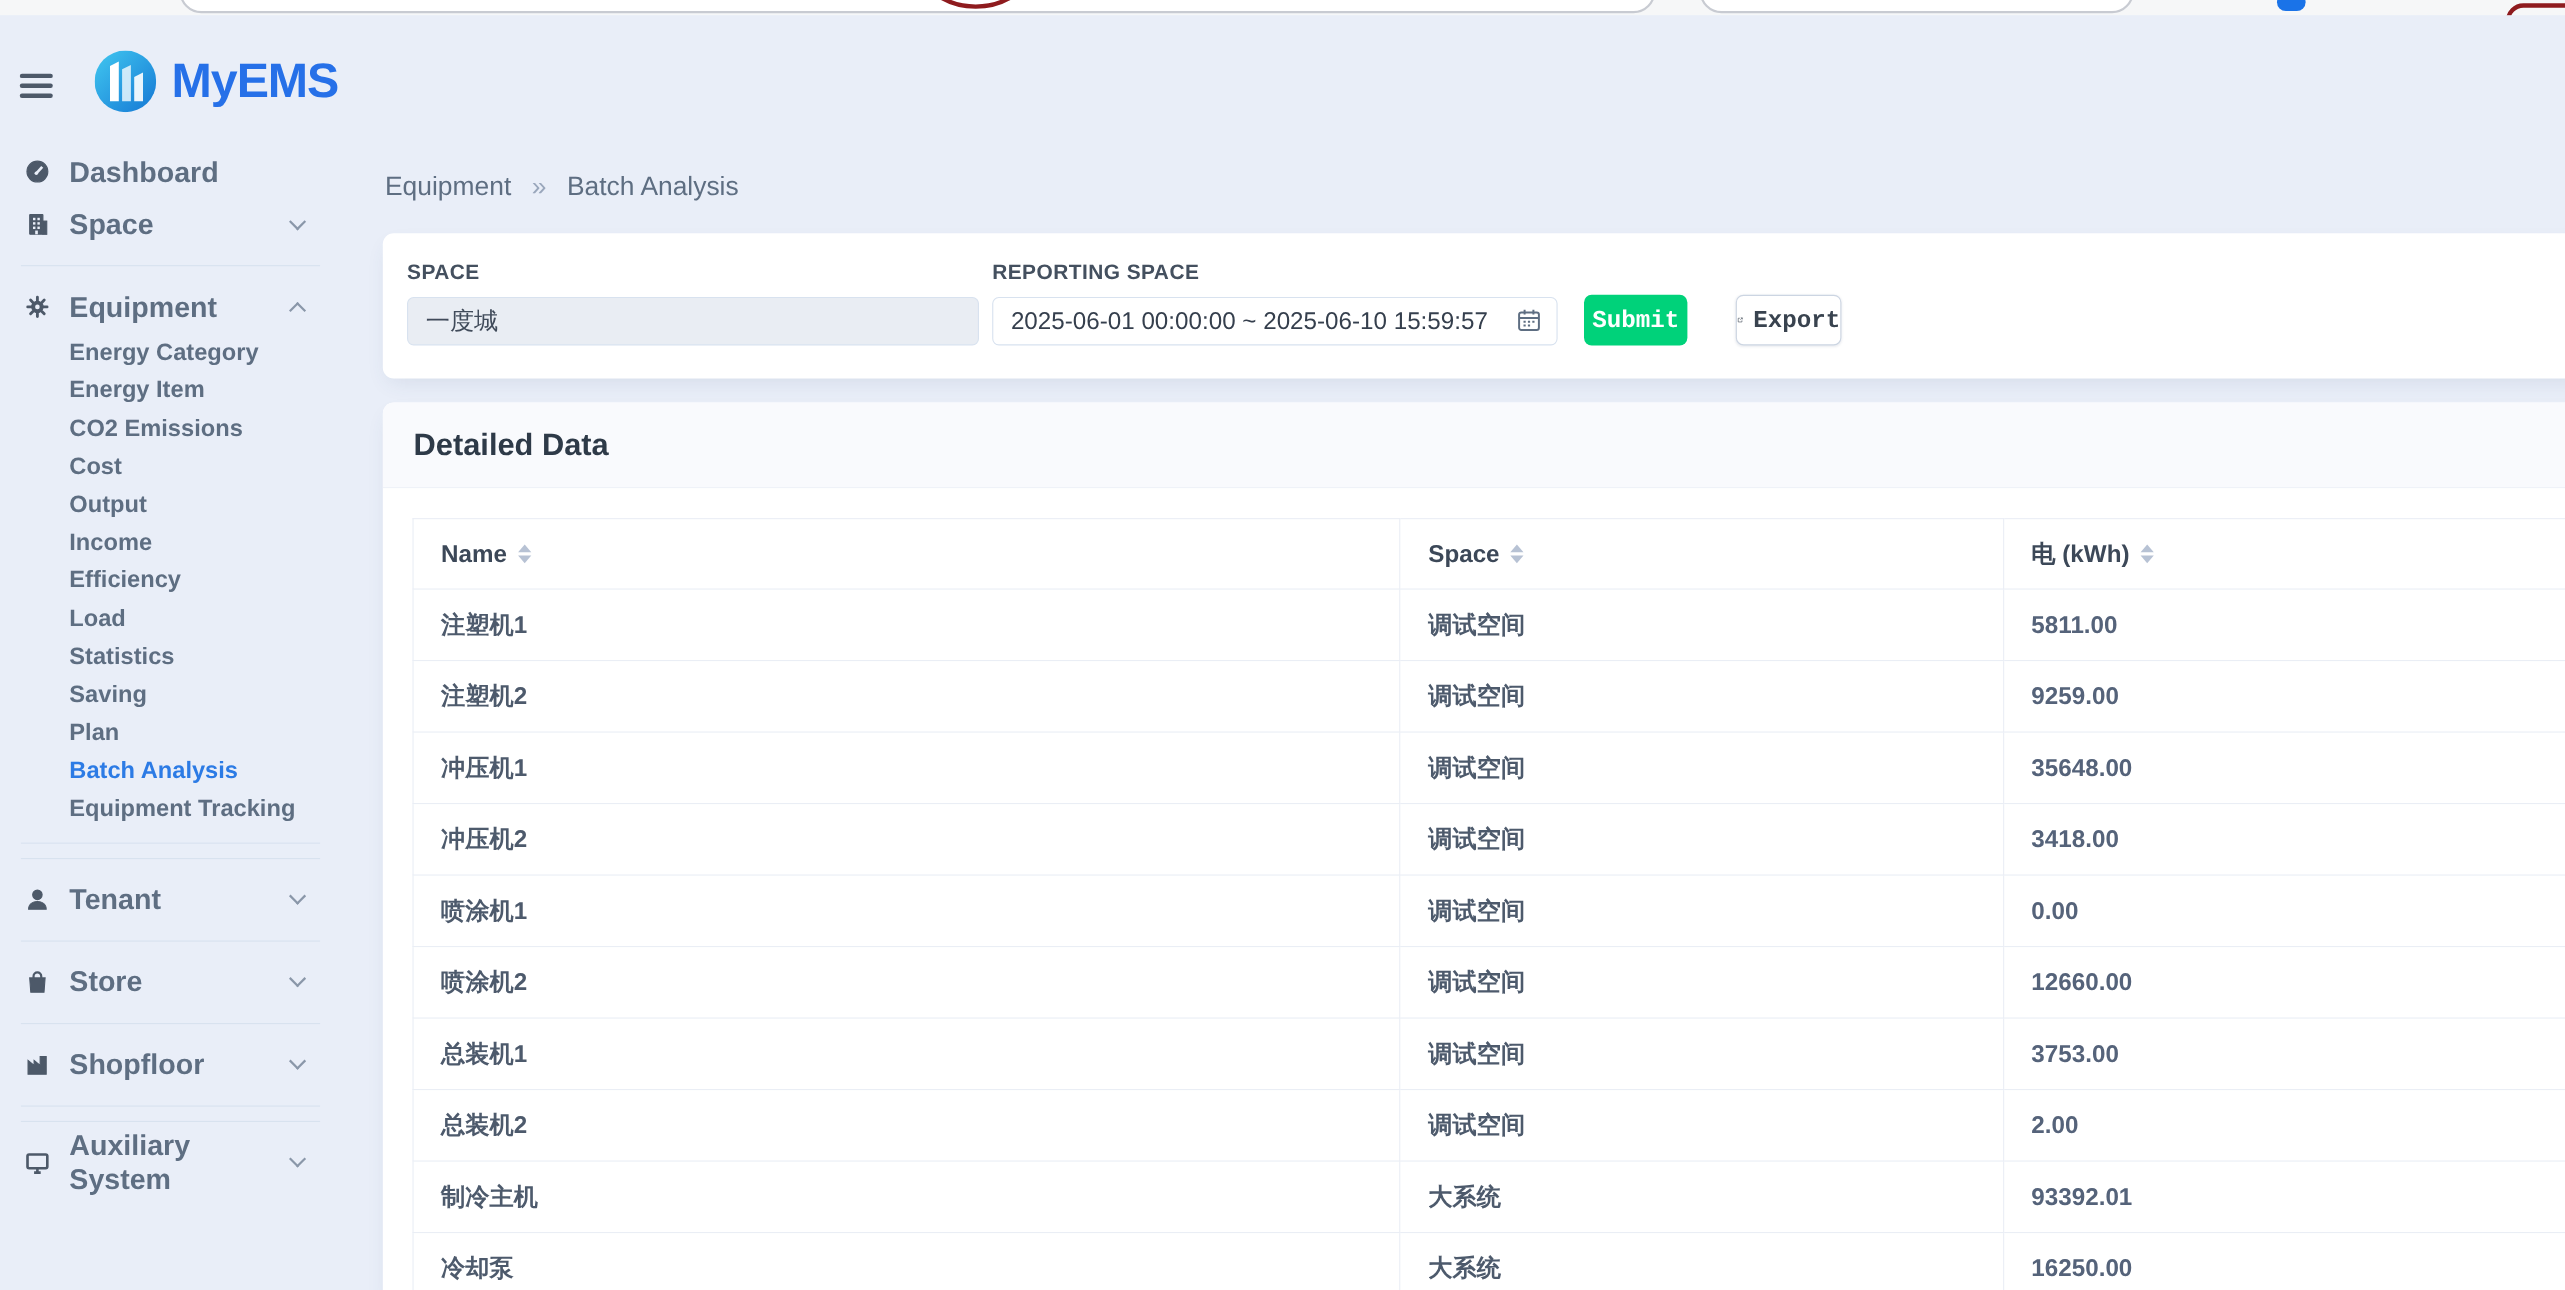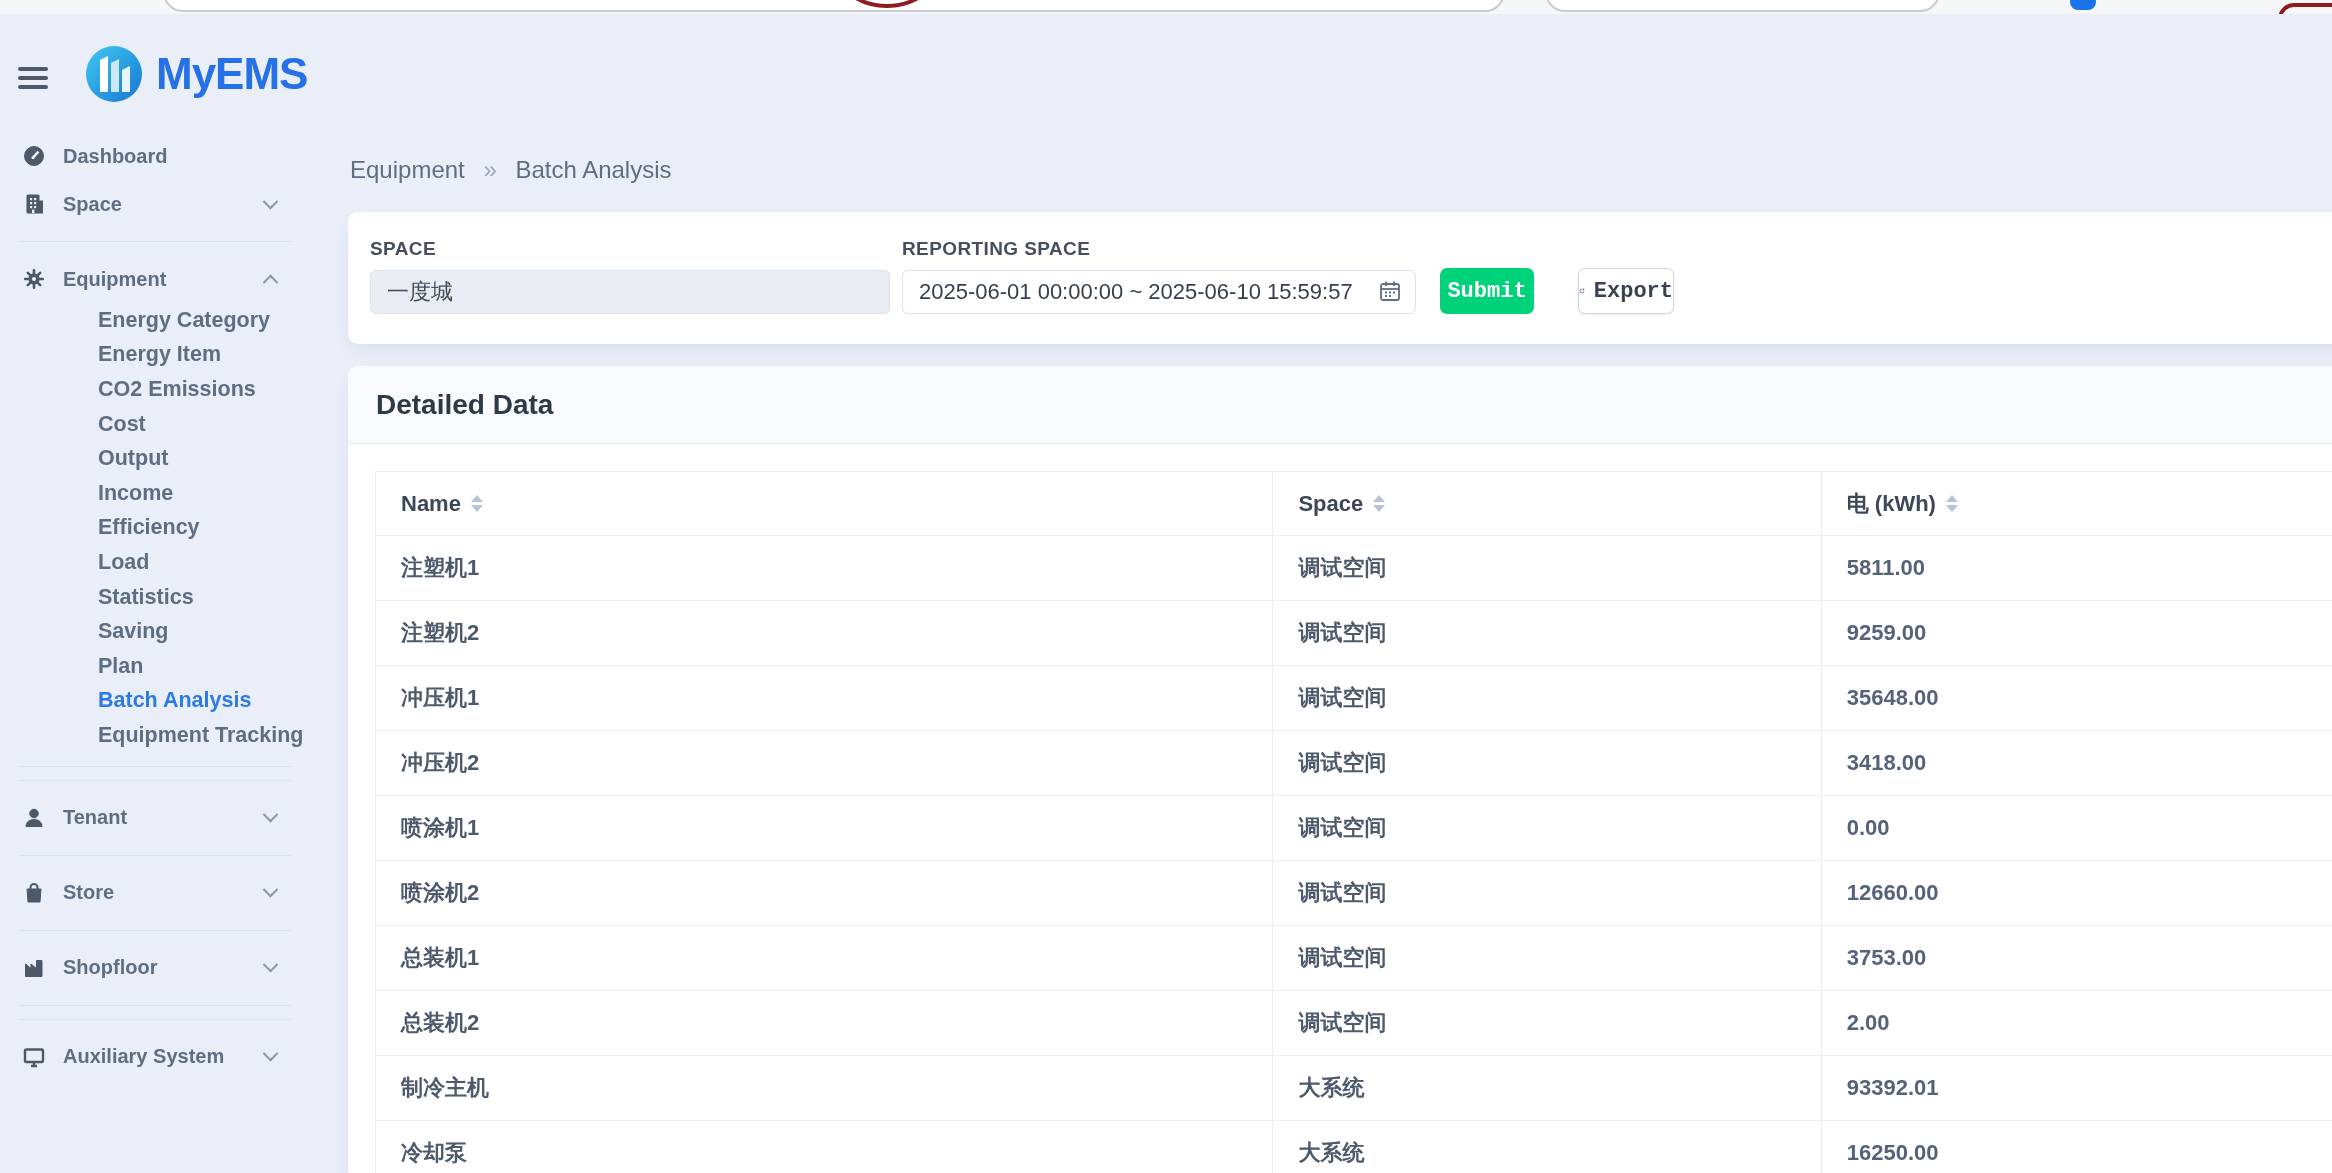--- a/index.html
+++ b/index.html
@@ -28,25 +28,25 @@
   .burger span { display:block; width:30px; height:4px; background:#4d5969; border-radius:2px; margin:5px 0; }
   .brand { position:absolute; left:86px; top:32px; display:flex; align-items:center; }
   .brand svg { width:56px; height:56px; }
   .brand .brand-text { font-size:44px; font-weight:bold; color:#2670e8; margin-left:14px; letter-spacing:-1px; }
 
   
   .sidebar { position:absolute; left:0; top:118px; width:310px; }
   .nav-item { display:flex; align-items:center; height:48px; padding:0 26px 0 19px; cursor:pointer; }
   .nav-item .nico { width:30px; display:flex; justify-content:center; }
   .nav-item .nico svg { width:24px; height:24px; fill:#4d5969; stroke:#4d5969; }
-  .nav-item .nlabel { margin-left:14px; font-size:20px; font-weight:600; color:#5e6e82; flex:1; }
+  .nav-item .nlabel { margin-left:14px; font-size:26px; font-weight:600; color:#5e6e82; flex:1; }
   .chev { width:11px; height:11px; border-right:2.5px solid #8a97a9; border-bottom:2.5px solid #8a97a9; margin-right:8px; }
   .chev.down { transform:rotate(45deg) translate(-2px,-2px); }
   .chev.up   { transform:rotate(-135deg) translate(-2px,-2px); }
-  .subnav { padding-left:98px; }
+  .subnav { padding-left:63px; }
   .sub-item { height:34.6px; display:flex; align-items:center; font-size:21.5px; font-weight:600; color:#5e6e82; cursor:pointer; }
   .sub-item.active { color:#2c7be5; }
   .nav-divider { border:0; border-top:1px solid #d8e2ef; margin:13px 19px 13px 19px; }
 
   
   .main { position:absolute; left:348px; top:118px; width:1984px; }
   .breadcrumb { margin:24px 0 0 2px; font-size:24px; color:#5e6e82; }
   .breadcrumb .sep { margin:0 12px; color:#9aa7bc; }
   .breadcrumb .bc-link { cursor:pointer; }
 

